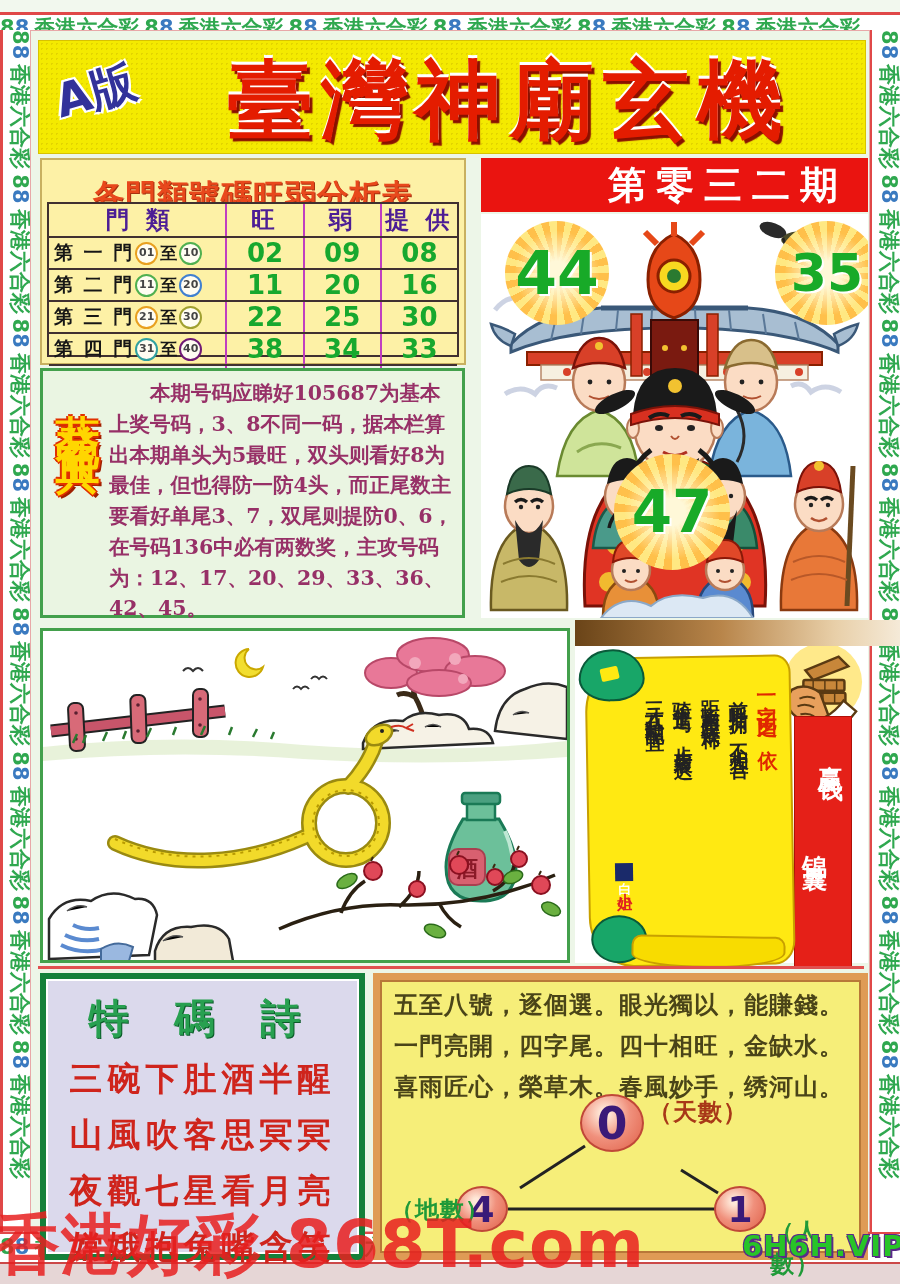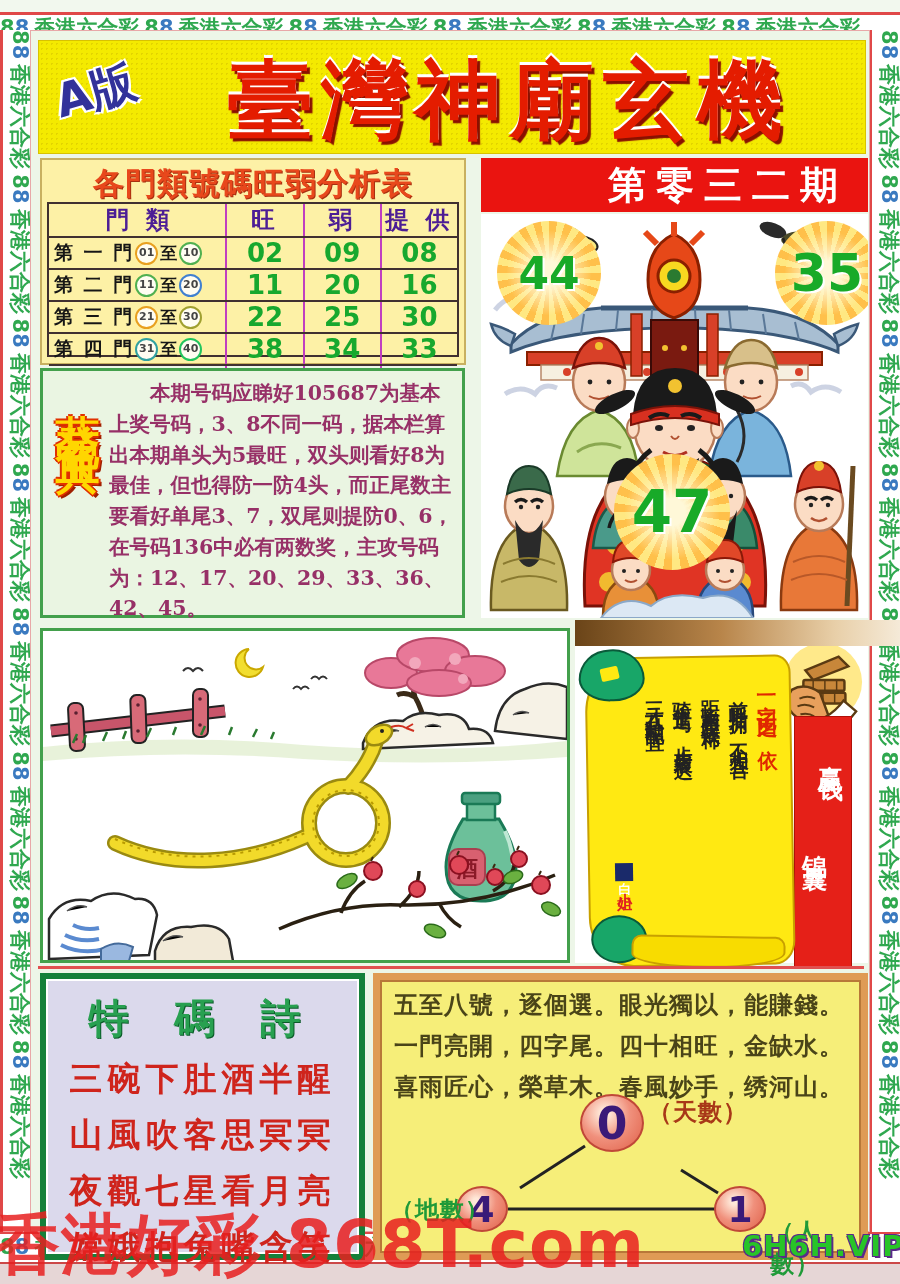--- a/index.html
+++ b/index.html
@@ -28,49 +28,49 @@
   .title-banner{position:absolute;left:8px;top:10px;width:826px;height:112px;background:#f4ea00;
     background-image:radial-gradient(#e3d400 1px,transparent 1px);background-size:5px 5px;border:1px solid #d8c200;}
   .edition{position:absolute;left:16px;top:20px;transform:rotate(-16deg);font-size:46px;font-weight:bold;color:#32329a;
     text-shadow:2px 2px 0 #fff,-2px -2px 0 #fff,2px -2px 0 #fff,-2px 2px 0 #fff;}
   .main-title{position:absolute;left:118px;top:2px;width:704px;text-align:center;font-size:86px;font-weight:bold;color:#e41c00;
     letter-spacing:8px;font-family:"DejaVu Serif","Liberation Serif",serif;
     text-shadow:0 -3px 0 #ffffff,3px 3px 1px #8a1000;}
 
   
   .analysis{position:absolute;left:10px;top:128px;width:422px;height:203px;background:#fdf1a6;border:2px solid #c8b060;}
-  .a-title{font-size:31px;font-weight:bold;color:#e8481c;text-align:center;padding-top:3px;letter-spacing:1px;text-shadow:1px 1px 0 #a83010;}
+  .a-title{font-size:31px;font-weight:bold;color:#e8481c;text-align:center;padding-top:3px;letter-spacing:1px;text-shadow:1px 1px 0 #a83010;margin-top:12px;}
   .a-table{position:absolute;left:5px;right:5px;top:42px;bottom:6px;border:2px solid #403030;display:flex;flex-direction:column;background:#fdf1a6;}
   .a-row{flex:1;display:flex;border-top:2px solid #403030;}
   .a-row:first-child{border-top:none;}
   .a-row>div{border-right:2px solid #c03fc0;display:flex;align-items:center;justify-content:center;}
   .a-row>div:last-child{border-right:none;}
   .c0{flex:0 0 42%;justify-content:flex-start !important;padding-left:5px;}
   .c1,.c2,.c3{flex:1;}
   .a-head div{font-size:24px;font-weight:bold;color:#4c1d95;letter-spacing:4px;justify-content:center !important;}
   .gate{font-size:19px;font-weight:bold;color:#161616;letter-spacing:2px;}
   .zhi{font-size:17px;font-weight:bold;color:#161616;margin:0 1px;}
   .cnum{display:inline-block;width:19px;height:19px;border-radius:50%;font-size:11px;line-height:17px;text-align:center;
         font-weight:bold;color:#444;background:#fffdf2;margin:0 1px;font-style:normal;}
   .r1 .f{border:2px solid #e8a020;} .r1 .t{border:2px solid #50b050;}
   .r2 .f{border:2px solid #50b050;} .r2 .t{border:2px solid #4080d0;}
   .r3 .f{border:2px solid #e8a020;} .r3 .t{border:2px solid #a0a030;}
-  .r4 .f{border:2px solid #30a0a0;} .r4 .t{border:2px solid #22c55e;}
+  .r4 .f{border:2px solid #30a0a0;} .r4 .t{border:2px solid #701a75;}
   .r5 .f{border:2px solid #e89020;} .r5 .t{border:2px solid #50b050;}
   .val{font-size:26px;color:#17a82e;font-weight:bold;}
 
   
   .issue-banner{position:absolute;left:451px;top:128px;width:387px;height:54px;background:#ea1410;color:#fff;
     font-size:38px;font-weight:bold;text-align:right;padding-right:20px;box-sizing:border-box;line-height:54px;
     letter-spacing:10px;font-family:"DejaVu Serif","Liberation Serif",serif;}
   .deity-box{position:absolute;left:451px;top:184px;width:387px;height:404px;background:#fff;overflow:hidden;}
   .ncir{position:absolute;border-radius:50%;display:flex;align-items:center;justify-content:center;font-weight:bold;color:#18aa28;
     background:radial-gradient(circle,#fff8d8 16%,rgba(255,248,216,0) 58%),repeating-conic-gradient(#ffc04a 0 9deg,#ffe882 9deg 18deg);
     text-shadow:2px 2px 0 #fff;}
-  .n44{left:16px;top:7px;width:104px;height:104px;font-size:44px;}
+  .n44{left:24px;top:7px;width:104px;height:104px;font-size:60px;}
   .n35{left:294px;top:7px;width:104px;height:104px;font-size:52px;}
   .n47{left:133px;top:240px;width:116px;height:116px;font-size:58px;}
 
   
   .kuihua{position:absolute;left:10px;top:338px;width:425px;height:250px;background:#eaf5e2;border:3px solid #43a04c;box-sizing:border-box;}
   .kh-label{position:absolute;left:6px;top:8px;writing-mode:vertical-rl;font-size:44px;font-weight:bold;color:#ffd600;
     letter-spacing:12px;font-family:"DejaVu Serif","Liberation Serif",serif;
     text-shadow:2px 0 0 #e03000,-2px 0 0 #e03000,0 2px 0 #e03000,0 -2px 0 #e03000,3px 3px 0 #a02000;}
   .kh-text{position:absolute;left:66px;top:7px;right:8px;bottom:4px;font-size:20.5px;line-height:1.5;color:#973067;font-weight:bold;
     text-indent:2em;font-family:"DejaVu Serif","Liberation Serif",serif;}

